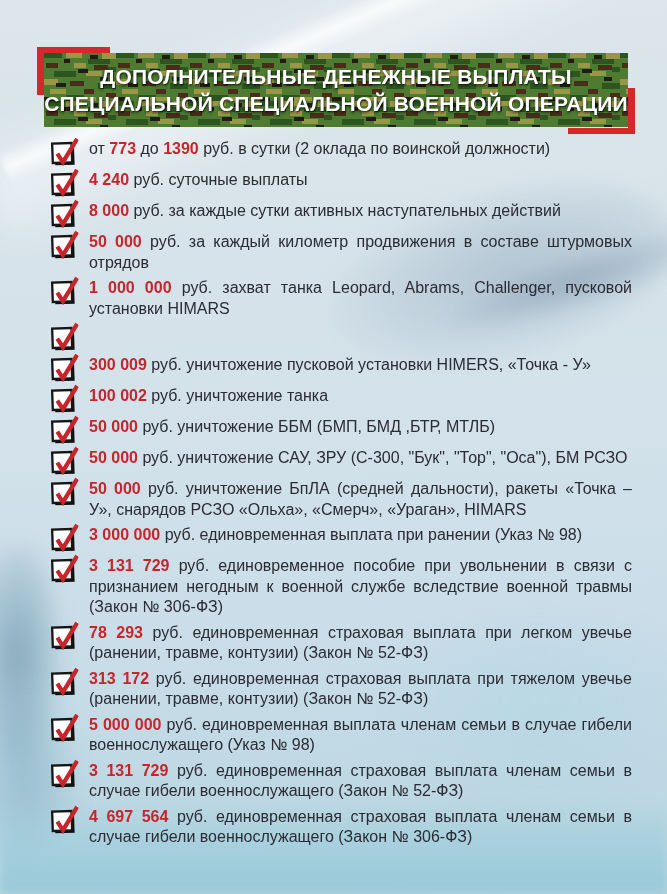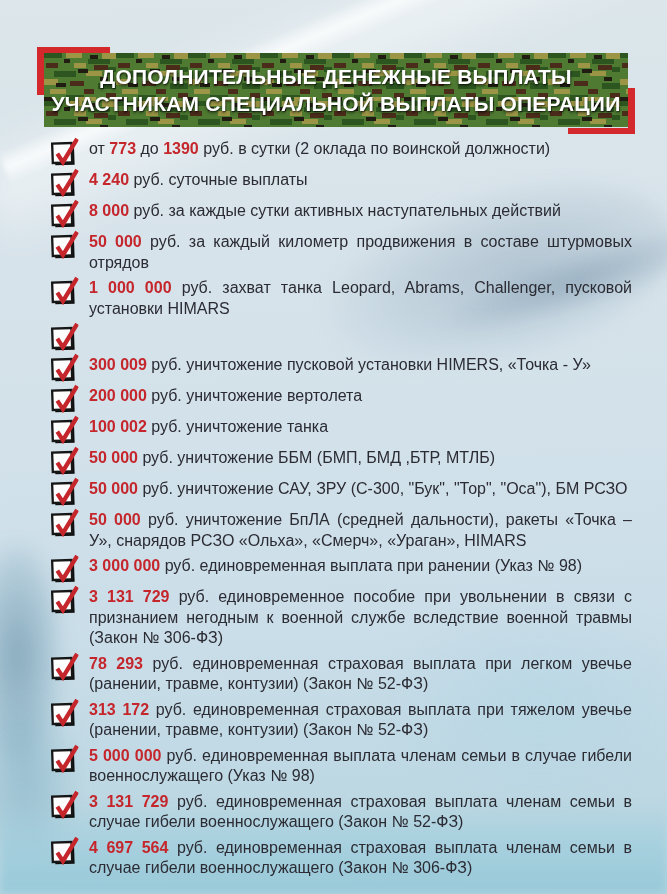--- a/index.html
+++ b/index.html
@@ -136,21 +136,21 @@
               <rect x="20" y="6" width="6" height="4"></rect>
           </g>
         </pattern>
       </defs>
       <rect width="100%" height="100%" fill="url(#camoPat)"></rect>
     </svg>
     <span class="bracket tl"></span>
     <span class="bracket br"></span>
     <h1 class="banner-text">
       <span>ДОПОЛНИТЕЛЬНЫЕ ДЕНЕЖНЫЕ ВЫПЛАТЫ</span>
-      <span>УЧАСТНИКАМ СПЕЦИАЛЬНОЙ ВЫПЛАТЫ ОПЕРАЦИИ</span>
+      <span>СПЕЦИАЛЬНОЙ СПЕЦИАЛЬНОЙ ВОЕННОЙ ОПЕРАЦИИ</span>
     </h1>
   </header>
 
   <main class="list" id="payments-list">
   <div class="row">
     <span class="check">
       <svg viewBox="0 0 30 32" xmlns="http://www.w3.org/2000/svg">
         <rect class="shadow" x="5" y="10" width="20" height="20"></rect>
         <rect class="box" x="2.5" y="7.5" width="20" height="20"></rect>
         <path class="tick" d="M7.5 18 L13 27 L28.5 3.5"></path>
@@ -217,30 +217,20 @@
     <span class="check">
       <svg viewBox="0 0 30 32" xmlns="http://www.w3.org/2000/svg">
         <rect class="shadow" x="5" y="10" width="20" height="20"></rect>
         <rect class="box" x="2.5" y="7.5" width="20" height="20"></rect>
         <path class="tick" d="M7.5 18 L13 27 L28.5 3.5"></path>
       </svg>
     </span>
     <p class="text"><span class="amount">300 009</span><span class="plain"> руб. уничтожение пусковой установки HIMERS, «Точка - У»</span></p>
   </div>
 
-  <div class="row">
-    <span class="check">
-      <svg viewBox="0 0 30 32" xmlns="http://www.w3.org/2000/svg">
-        <rect class="shadow" x="5" y="10" width="20" height="20"></rect>
-        <rect class="box" x="2.5" y="7.5" width="20" height="20"></rect>
-        <path class="tick" d="M7.5 18 L13 27 L28.5 3.5"></path>
-      </svg>
-    </span>
-    <p class="text"><span class="amount">200 000</span><span class="plain"> руб. уничтожение вертолета</span></p>
-  </div>
 
   <div class="row">
     <span class="check">
       <svg viewBox="0 0 30 32" xmlns="http://www.w3.org/2000/svg">
         <rect class="shadow" x="5" y="10" width="20" height="20"></rect>
         <rect class="box" x="2.5" y="7.5" width="20" height="20"></rect>
         <path class="tick" d="M7.5 18 L13 27 L28.5 3.5"></path>
       </svg>
     </span>
     <p class="text"><span class="amount">100 002</span><span class="plain"> руб. уничтожение танка</span></p>

